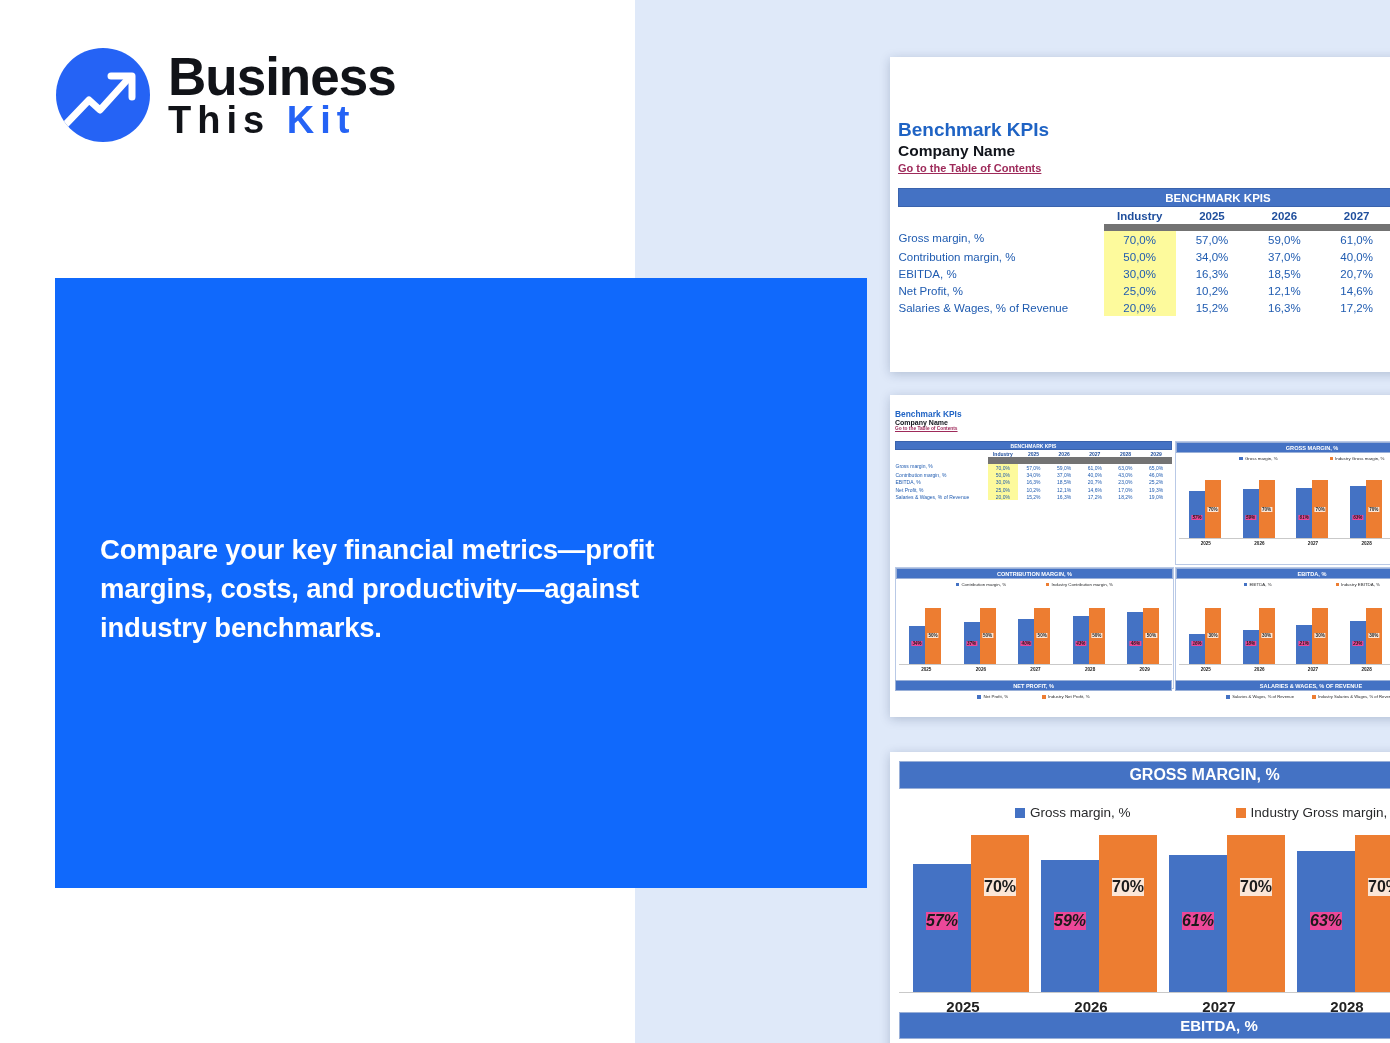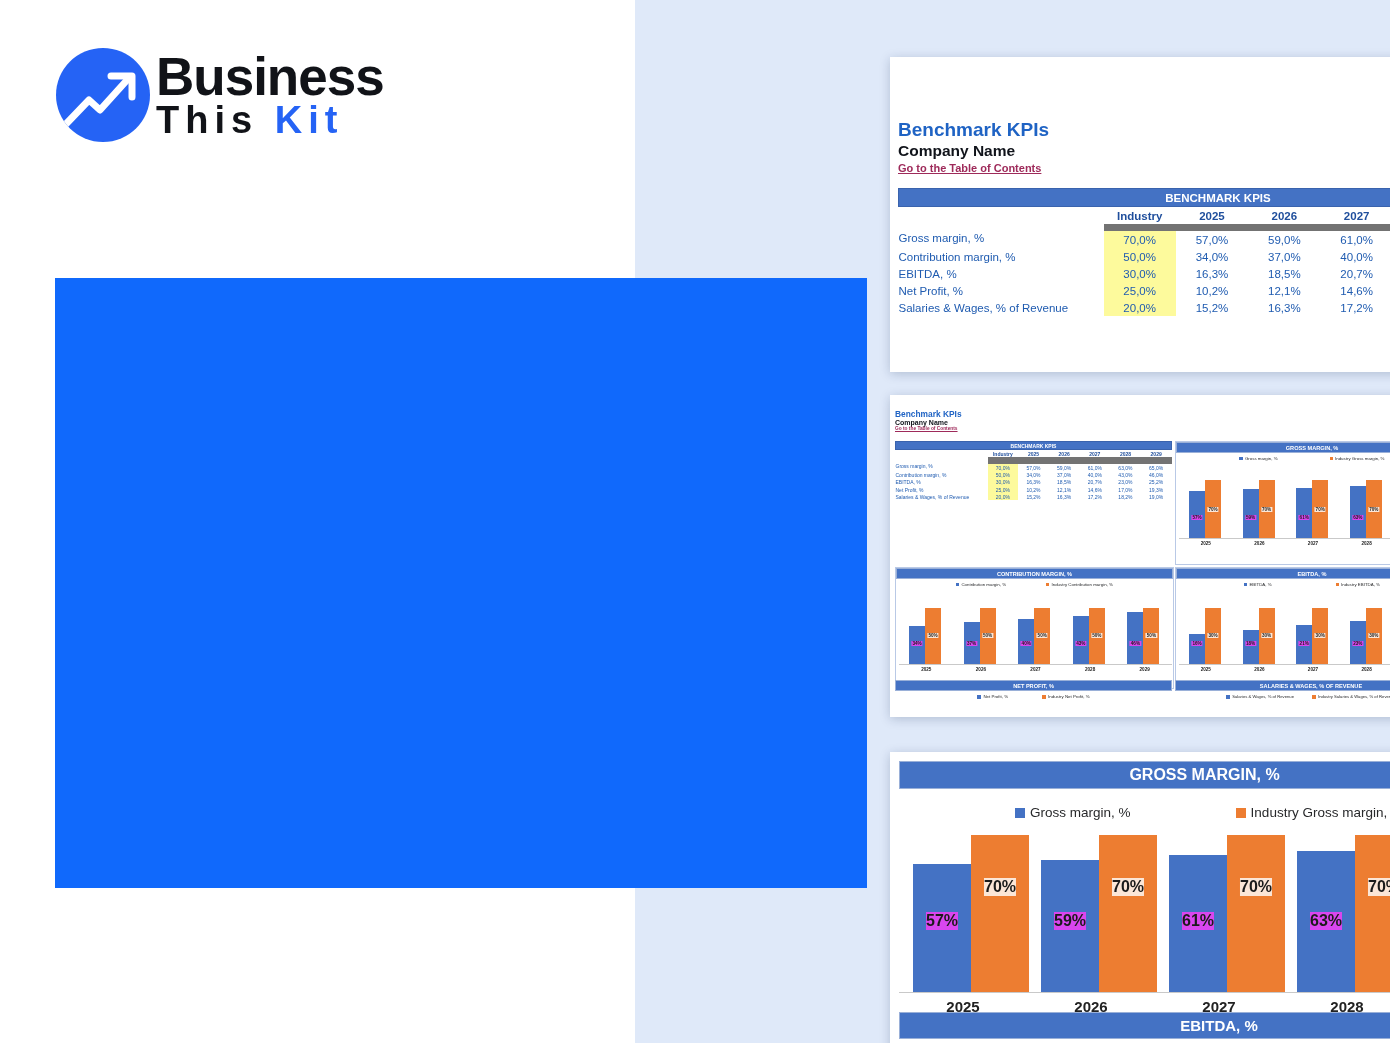--- a/index.html
+++ b/index.html
@@ -15,21 +15,21 @@
   
   .bg-lightblue{
     position:absolute;left:635px;top:0;width:755px;height:1043px;
     background:#dfe9f9;
   }
   .bg-white-left{
     position:absolute;left:0;top:0;width:635px;height:1043px;background:#ffffff;
   }
 
   
-  .logo{position:absolute;left:56px;top:48px;display:flex;align-items:center;gap:6px;}
+  .logo{position:absolute;left:56px;top:48px;display:flex;align-items:center;gap:18px;}
   .logo-mark{width:94px;height:94px;border-radius:50%;background:#2563f5;position:relative;overflow:hidden;flex:none;}
   .logo-mark svg{position:absolute;left:0;top:0;}
   .logo-words{display:flex;flex-direction:column;line-height:0.95;}
   .logo-l1{font-size:53px;font-weight:bold;color:#111318;letter-spacing:-1px;}
   .logo-l2{font-size:38px;font-weight:bold;color:#111318;letter-spacing:6px;}
   .logo-l2 .kit{color:#2563f5;}
 
   
   .hero{
     position:absolute;left:55px;top:278px;width:812px;height:610px;
@@ -91,21 +91,21 @@
 
   .plot{position:relative;}
   .grp{position:absolute;bottom:0;display:flex;align-items:flex-end;}
   .bar{position:relative;}
   .bar.b{background:#4472c4;}
   .bar.o{background:#ed7d31;}
   .dlabel{
     position:absolute;left:50%;transform:translateX(-50%);
     font-weight:bold;color:#1b1b1b;white-space:nowrap;text-align:center;
   }
-  .dlabel.b{background:#d946ef;}
+  .dlabel.b{background:#ec4899;font-style:italic;}
   .dlabel.o{background:#fbe6d7;}
   .xaxis{position:absolute;left:0;right:0;border-top:1px solid #c9c9c9;}
   .xlab{
     position:absolute;text-align:center;font-weight:bold;color:#222;
   }
 
   
   #panel-bot .chart-title{font-size:16px;padding:4px 0;}
   #panel-bot .chart-legend{margin-top:9px;font-size:13.5px;gap:0;}
 
@@ -132,20 +132,21 @@
   <div class="logo-words">
     <div class="logo-l1">Business</div>
     <div class="logo-l2">
       <span>This</span>
       <span class="kit">Kit</span>
     </div>
   </div>
 </div>
 
 <div class="hero">
+  <div class="hero-p hero-p1">Compare your key financial metrics—profit margins, costs, and productivity—against industry benchmarks.</div>
 </div>
 
 <div class="panel" id="panel-top">
   <div class="sheet-head" style="position:absolute;left:8px;top:62px;">
     <div class="sh-title" style="font-size:19px;">Benchmark KPIs</div>
     <div class="sh-sub" style="font-size:15.5px;margin-top:1px;">Company Name</div>
     <div class="sh-link" style="font-size:11px;margin-top:2px;">Go to the Table of Contents</div>
   </div>
   <table class="kpi" id="kpi-top" style="position:absolute;left:8px;top:131px;width:640px;font-size:11.5px;">
       <colgroup>

